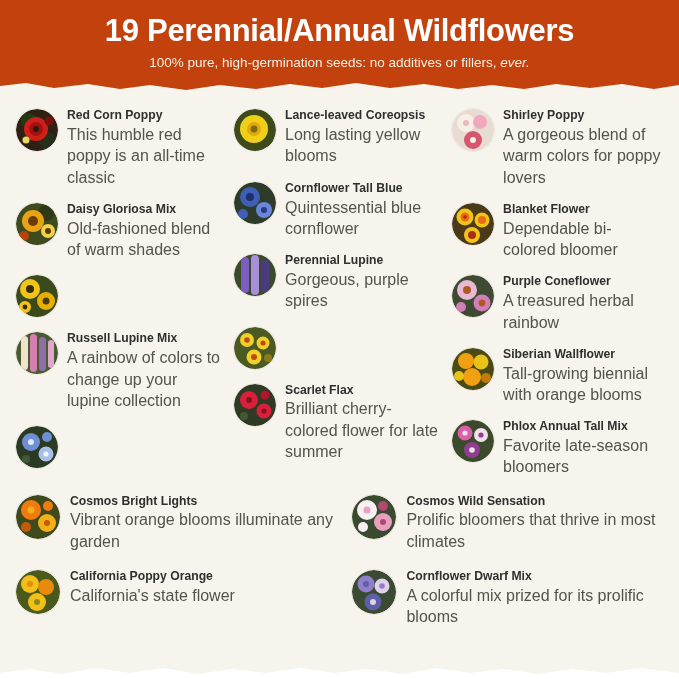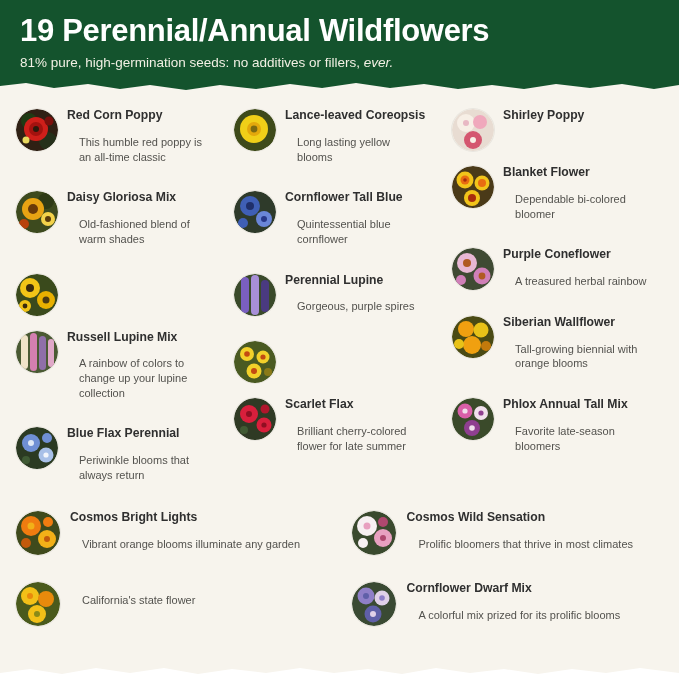--- a/index.html
+++ b/index.html
@@ -14,22 +14,23 @@
   .page {
     position: relative;
     width: 679px;
     height: 679px;
     background: #f7f4ed;
   }
 
   
   .header {
     position: relative;
-    background: #14532d;
+    background: #c2410c;
     padding: 14px 20px 22px 20px;
+    text-align: center;
   }
   .header-title {
     color: #ffffff;
     font-size: 31px;
     font-weight: bold;
     letter-spacing: -0.3px;
     line-height: 1.1;
     margin: 0 0 7px 0;
     white-space: nowrap;
   }
@@ -85,24 +86,24 @@
   .thumb svg { display: block; width: 42px; height: 42px; }
   .text { padding-top: 1px; }
   .name {
     font-size: 12.2px;
     font-weight: bold;
     color: #2f2f2f;
     line-height: 1.22;
     margin: 0 0 1px 0;
   }
   .desc {
-    font-size: 11px;
+    font-size: 16px;
     color: #53524e;
     line-height: 1.33;
-    margin: 12px;
+    margin: 0;
   }
 
   
   .wide-rows { margin-top: 2px; }
   .wide-row {
     display: flex;
     align-items: flex-start;
   }
   .wide-cell {
     display: flex;
@@ -124,21 +125,21 @@
     height: 18px;
   }
 </style>
 </head>
 <body>
 
 <div class="page">
 
   <div class="header">
     <h1 class="header-title">19 Perennial/Annual Wildflowers</h1>
-    <p class="header-sub"><span>81% pure, high-germination seeds: no additives or fillers, </span><em>ever.</em></p>
+    <p class="header-sub"><span>100% pure, high-germination seeds: no additives or fillers, </span><em>ever.</em></p>
     <svg class="torn" viewBox="0 0 679 14" preserveAspectRatio="none">
       <path d="M0,6 L26,3 L54,8 L88,4 L120,9 L150,5 L186,10 L220,5 L256,9 L290,4 L322,8 L356,3 L390,8 L424,4 L458,9 L492,5 L524,9 L556,4 L590,8 L622,4 L654,9 L679,5 L679,14 L0,14 Z" fill="#f7f4ed"></path>
     </svg>
   </div>
 
   <div class="content">
 
     <div class="cols">
 
       <div class="col col-1">
@@ -215,24 +216,20 @@
             <svg viewBox="0 0 42 42">
                 <circle cx="21" cy="21" r="21" fill="#2b3a22"></circle>
                 <circle cx="15" cy="16" r="9" fill="#6f8fd4"></circle>
                 <circle cx="15" cy="16" r="3" fill="#dfe8f6"></circle>
                 <circle cx="30" cy="28" r="7.5" fill="#a8c0e8"></circle>
                 <circle cx="30" cy="28" r="2.6" fill="#f2f5fb"></circle>
                 <circle cx="31" cy="11" r="5" fill="#6f8fd4"></circle>
                 <circle cx="10" cy="33" r="4" fill="#3f5a34"></circle>
               </svg>
           </div>
-          <div class="text">
-            <p class="name">Blue Flax Perennial</p>
-            <p class="desc">Periwinkle blooms that always return</p>
-          </div>
         </div>
 
       </div>
 
       <div class="col col-2">
 
         <div class="item">
           <div class="thumb">
             <svg viewBox="0 0 42 42">
                 <circle cx="21" cy="21" r="21" fill="#3e4a1a"></circle>
@@ -323,20 +320,21 @@
                 <circle cx="21" cy="21" r="21" fill="#e8dcd2"></circle>
                 <circle cx="14" cy="14" r="9" fill="#f7efe6"></circle>
                 <circle cx="14" cy="14" r="3" fill="#e8b8c4"></circle>
                 <circle cx="28" cy="13" r="7" fill="#f0a8bc"></circle>
                 <circle cx="21" cy="31" r="9" fill="#d4566f"></circle>
                 <circle cx="21" cy="31" r="3" fill="#f7efe6"></circle>
               </svg>
           </div>
           <div class="text">
             <p class="name">Shirley Poppy</p>
+            <p class="desc">A gorgeous blend of warm colors for poppy lovers</p>
           </div>
         </div>
 
         <div class="item">
           <div class="thumb">
             <svg viewBox="0 0 42 42">
                 <circle cx="21" cy="21" r="21" fill="#4a3a18"></circle>
                 <circle cx="13" cy="14" r="8.5" fill="#f2c41a"></circle>
                 <circle cx="13" cy="14" r="4.5" fill="#e86c12"></circle>
                 <circle cx="13" cy="14" r="1.8" fill="#a82e0c"></circle>
@@ -453,20 +451,21 @@
             <svg viewBox="0 0 44 44">
                 <circle cx="22" cy="22" r="22" fill="#4a5a1c"></circle>
                 <circle cx="14" cy="14" r="9" fill="#f2c018"></circle>
                 <circle cx="14" cy="14" r="3" fill="#e88a0c"></circle>
                 <circle cx="30" cy="17" r="8" fill="#e88a0c"></circle>
                 <circle cx="21" cy="32" r="9" fill="#f2c018"></circle>
                 <circle cx="21" cy="32" r="3" fill="#8a8a18"></circle>
               </svg>
           </div>
           <div class="text">
+            <p class="name">California Poppy Orange</p>
             <p class="desc">California's state flower</p>
           </div>
         </div>
         <div class="wide-cell right">
           <div class="thumb">
             <svg viewBox="0 0 44 44">
                 <circle cx="22" cy="22" r="22" fill="#3a4a33"></circle>
                 <circle cx="14" cy="14" r="8.5" fill="#8f7fc8"></circle>
                 <circle cx="14" cy="14" r="3" fill="#5f5fa8"></circle>
                 <circle cx="30" cy="16" r="7.5" fill="#e0d0e8"></circle>

